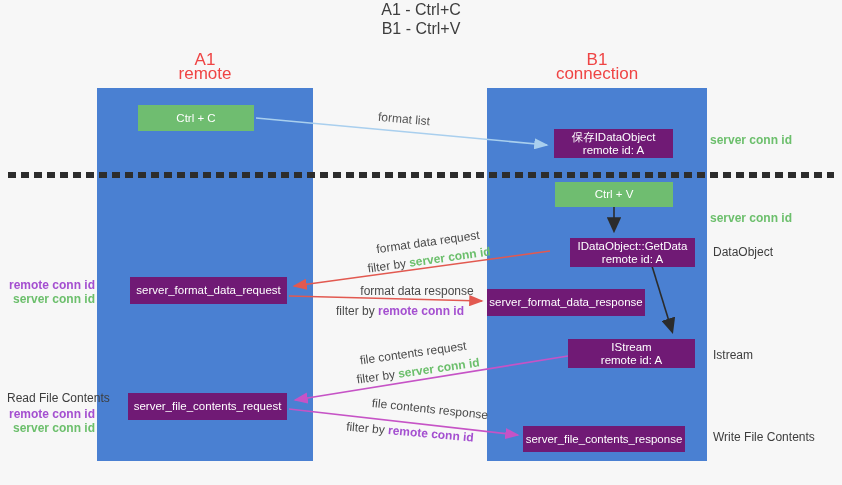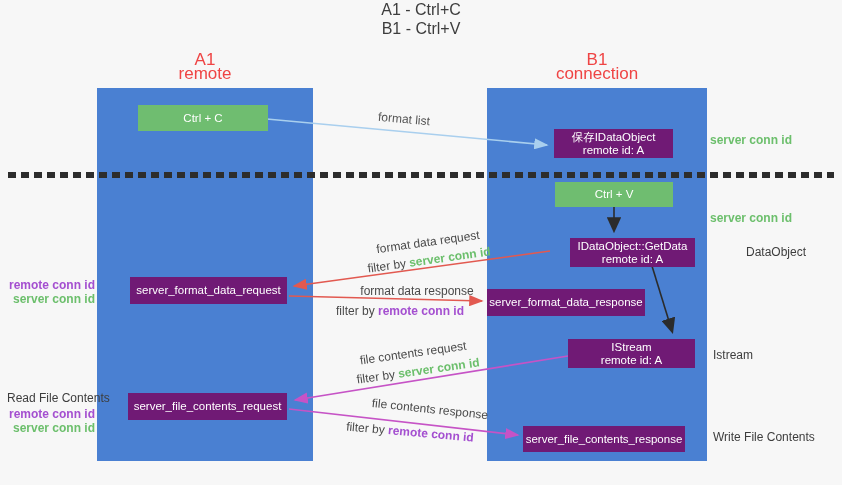--- a/index.html
+++ b/index.html
@@ -26,37 +26,37 @@
     left:8px;top:172px;width:826px;height:6px;
     background:repeating-linear-gradient(90deg,#2d2d2d 0 8px,transparent 8px 13px);
   }
   
   .node{
     display:flex;align-items:center;justify-content:center;flex-direction:column;
     color:#fff;text-align:center;font-size:11.5px;line-height:13px;
   }
   .node.green{background:#6fbd70;}
   .node.orange{background:#701a75;}
-  .n-ctrl-c{left:138px;top:105px;width:130px;height:26px;}
+  .n-ctrl-c{left:138px;top:105px;width:116px;height:26px;}
   .n-save{left:554px;top:129px;width:119px;height:29px;}
   .n-ctrl-v{left:555px;top:182px;width:118px;height:25px;}
   .n-getdata{left:550px;top:238px;width:125px;height:29px;margin-left:20px;}
   .n-fmt-req{left:130px;top:277px;width:157px;height:27px;}
   .n-fmt-res{left:487px;top:289px;width:158px;height:27px;}
   .n-istream{left:568px;top:339px;width:127px;height:29px;}
   .n-file-req{left:128px;top:393px;width:159px;height:27px;}
   .n-file-res{left:523px;top:426px;width:162px;height:26px;}
   
   .side{font-size:12px;line-height:14px;white-space:nowrap;}
   .green-txt{color:#6cbf6c;font-weight:bold;}
   .purple-txt{color:#a44fd0;font-weight:bold;}
   .dark-txt{color:#3d3d3d;}
   .s-conn-top{left:710px;top:133px;}
   .s-conn-mid{left:710px;top:211px;}
-  .s-dataobject{left:746px;top:245px;}
+  .s-dataobject{left:713px;top:245px;}
   .s-istream{left:713px;top:348px;}
   .s-write{left:713px;top:430px;}
   .left-ids-1{left:5px;top:278px;width:90px;text-align:right;}
   .left-ids-2{left:5px;top:407px;width:90px;text-align:right;}
   .s-read{left:7px;top:391px;}
   
   .alabel{font-size:12px;color:#4a4a4a;white-space:nowrap;transform-origin:center;}
   .al-format-list{left:404px;top:119px;transform:translate(-50%,-50%) rotate(5deg);color:#555;}
   .al-fdr{left:428px;top:242px;transform:translate(-50%,-50%) rotate(-8deg);}
   .al-fdr-filter{left:429px;top:260px;transform:translate(-50%,-50%) rotate(-8deg);}

